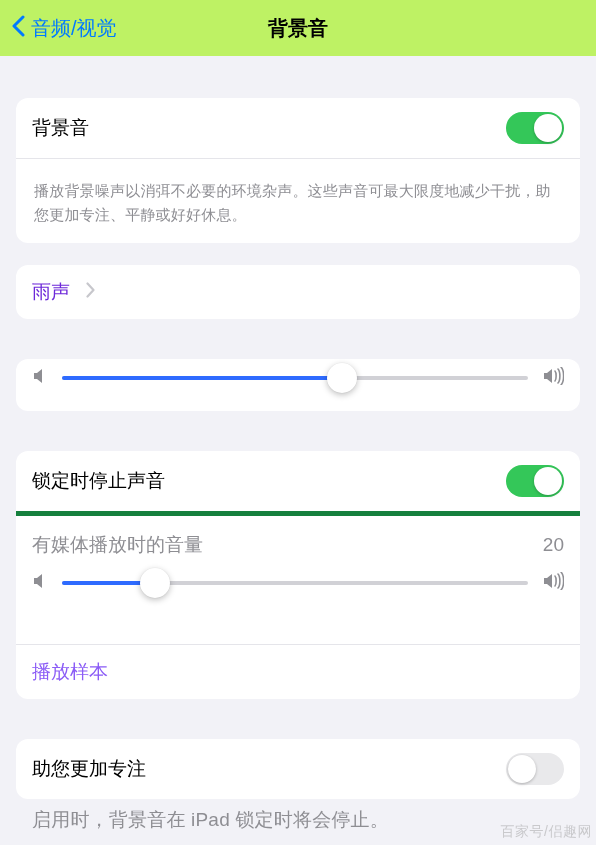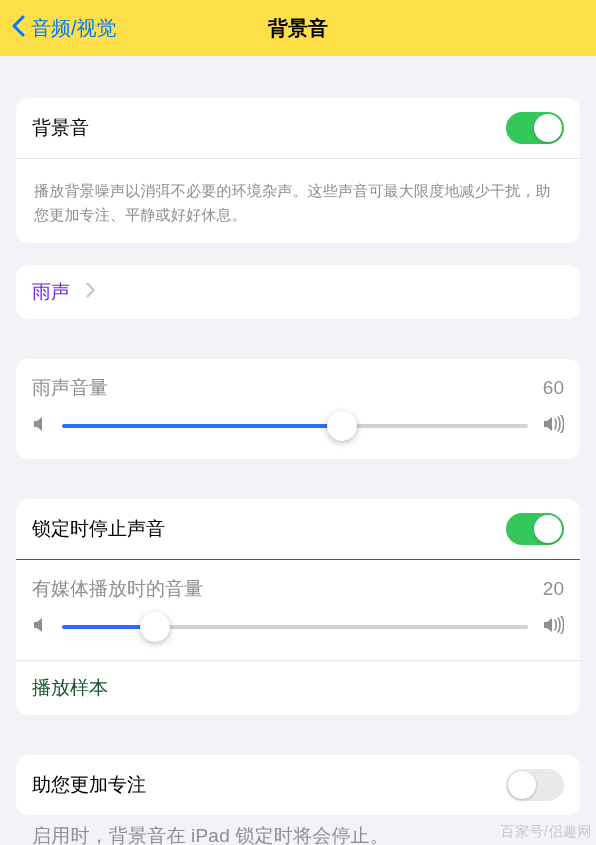--- a/index.html
+++ b/index.html
@@ -10,21 +10,21 @@
     font-family: -apple-system, "Helvetica Neue", Arial, sans-serif;
     color: #000;
     overflow: hidden;
   }
   .nav {
     height: 56px;
     display: flex;
     align-items: center;
     position: relative;
     padding: 0 12px;
-    background: #fde047;
+    background: #bef264;
   }
   .back {
     display: flex;
     align-items: center;
     color: #007aff;
     font-size: 20px;
     gap: 6px;
   }
   .nav-title {
     position: absolute;
@@ -115,23 +115,24 @@
   .thumb {
     position: absolute;
     top: 50%; transform: translate(-50%, -50%);
     width: 30px; height: 30px;
     background: #fff;
     border-radius: 50%;
     box-shadow: 0 2px 6px rgba(0,0,0,0.25), 0 0 0 0.5px rgba(0,0,0,0.04);
   }
   .link-row {
     padding: 14px 16px;
-    color: #14532d;
+    color: #8b5cf6;
     font-size: 19px;
     border-top: 1px solid #e5e5ea;
+    margin-top: 28px;
   }
   .sub-head {
     display: flex;
     align-items: center;
     padding: 16px 16px 6px 16px;
   }
   .watermark {
     position: absolute;
     right: 4px;
     bottom: 4px;
@@ -171,24 +172,20 @@
     <div class="row-value">雨声</div>
     <span class="chevron">
       <svg width="9" height="16" viewBox="0 0 9 16" fill="none">
           <path d="M1.5 1.5L7.5 8l-6 6.5" stroke="#c7c7cc" stroke-width="2.2" stroke-linecap="round" stroke-linejoin="round"></path>
         </svg>
     </span>
   </div>
 </div>
 
 <div class="group">
-  <div class="sub-head">
-    <div class="row-sub-label">雨声音量</div>
-    <div class="row-sub-value">60</div>
-  </div>
   <div class="slider-row">
     <span class="vol-icon">
       <svg width="16" height="18" viewBox="0 0 16 18">
           <path d="M2 6h3l5-4v14l-5-4H2z" fill="#8e8e93"></path>
         </svg>
     </span>
     <div class="slider">
       <div class="track"></div>
       <div class="fill" style="width:60%"></div>
       <div class="thumb" style="left:60%"></div>
@@ -202,21 +199,21 @@
   </div>
 </div>
 
 <div class="group">
   <div class="row">
     <div class="row-label">锁定时停止声音</div>
     <div class="switch on">
         <div class="knob"></div>
       </div>
   </div>
-  <div class="sub-head" style="border-top:1px solid #15803d">
+  <div class="sub-head" style="border-top:5px solid #15803d">
     <div class="row-sub-label">有媒体播放时的音量</div>
     <div class="row-sub-value">20</div>
   </div>
   <div class="slider-row">
     <span class="vol-icon">
       <svg width="16" height="18" viewBox="0 0 16 18">
           <path d="M2 6h3l5-4v14l-5-4H2z" fill="#8e8e93"></path>
         </svg>
     </span>
     <div class="slider">

